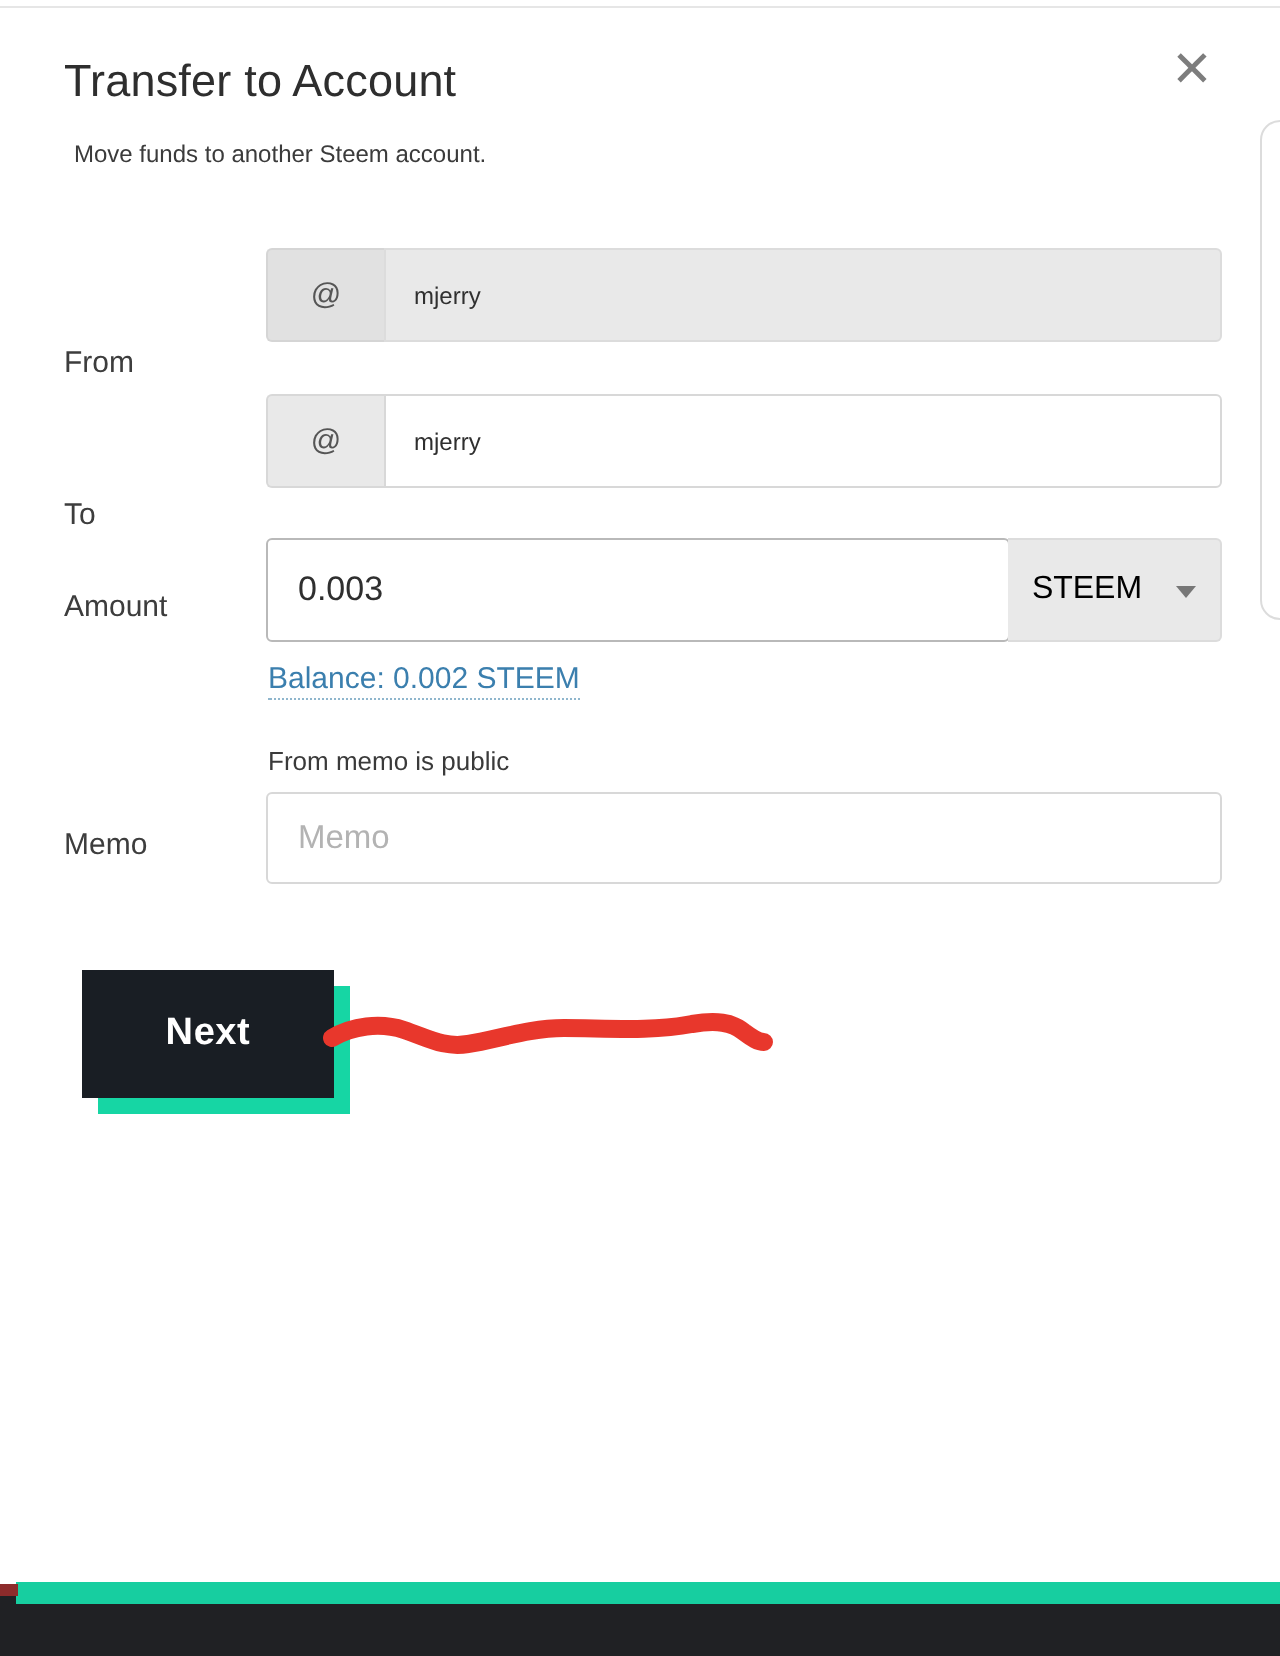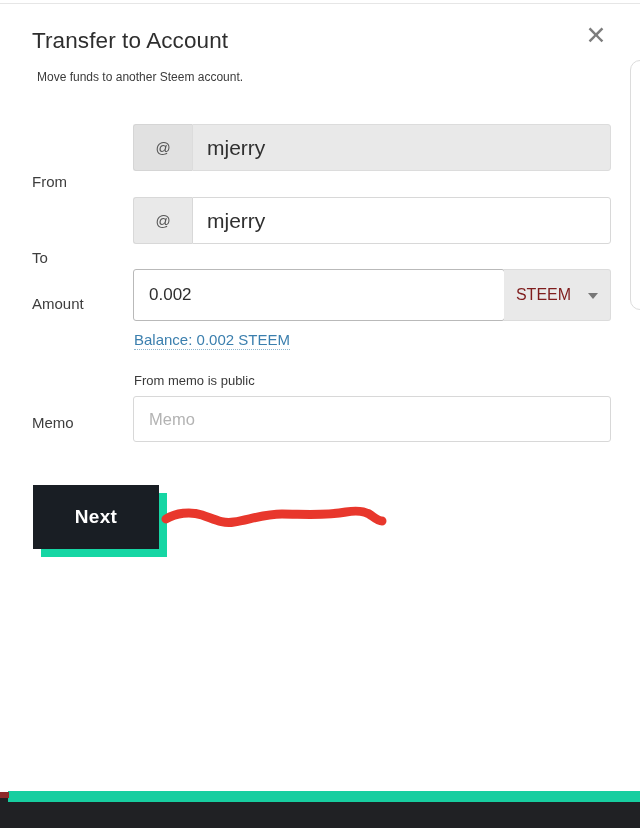--- a/index.html
+++ b/index.html
@@ -125,21 +125,21 @@
     box-sizing: border-box;
   }
 
   .text-input {
     flex: 1;
     border: 1px solid #d8d8d8;
     border-radius: 0 3px 3px 0;
     padding: 8px 14px;
     display: flex;
     align-items: center;
-    font-size: 21px;
+    font-size: 12px;
     color: #2f2f2f;
     background: #ffffff;
     box-sizing: border-box;
   }
 
   .text-input.disabled {
     background: #e9e9e9;
     color: #303030;
     border-color: #dcdcdc;
   }
@@ -179,21 +179,21 @@
     margin-left: -1px;
     background: #e9e9e9;
     border: 1px solid #dcdcdc;
     border-left: none;
     border-radius: 0 3px 3px 0;
     display: flex;
     align-items: center;
     justify-content: center;
     gap: 17px;
     font-size: 16px;
-    color: #7f1d1d;
+    color: #000000;
     cursor: pointer;
     box-sizing: border-box;
   }
 
   .caret {
     width: 0;
     height: 0;
     border-left: 5px solid transparent;
     border-right: 5px solid transparent;
     border-top: 6px solid #777;
@@ -234,21 +234,21 @@
     align-items: center;
     font-size: 16.5px;
     color: #b3b3b3;
     background: #ffffff;
     box-sizing: border-box;
   }
 
   
   .next-wrap {
     position: absolute;
-    left: 33px;
+    left: 41px;
     top: 481px;
     width: 134px;
     height: 76px;
   }
   .next-shadow {
     position: absolute;
     left: 8px;
     top: 8px;
     width: 126px;
     height: 64px;
@@ -335,21 +335,21 @@
       <div class="row-label">To</div>
       <div class="field-group">
         <div class="at-prefix">@</div>
         <div class="text-input">mjerry</div>
       </div>
     </div>
 
     <div class="row" id="row-amount">
       <div class="row-label">Amount</div>
       <div class="field-group">
-        <div class="amount-input">0.002</div>
+        <div class="amount-input">0.003</div>
         <div class="asset-select">
           <span>STEEM</span>
           <span class="caret"></span>
         </div>
       </div>
     </div>
 
     <div class="balance-link">Balance: 0.002 STEEM</div>
 
     <div class="memo-note">From memo is public</div>

